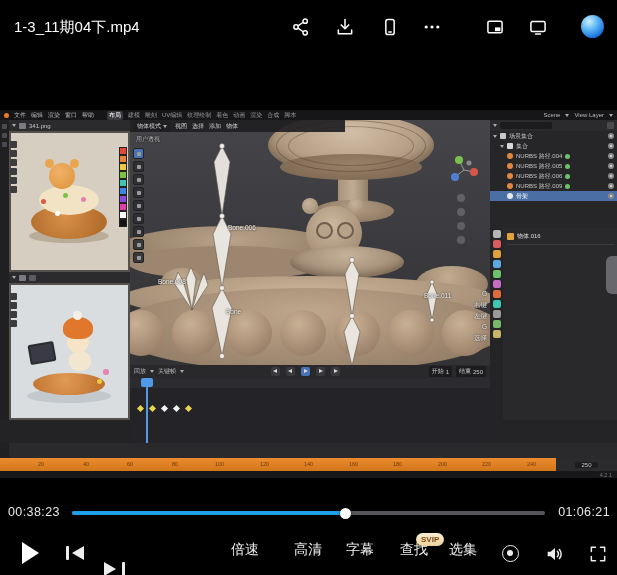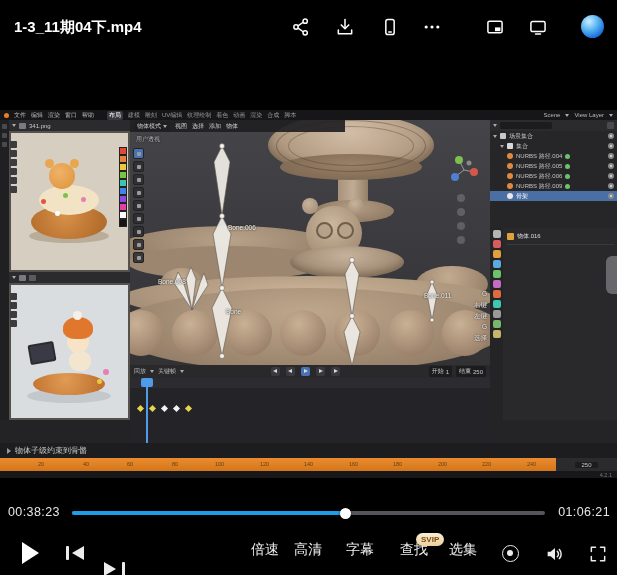--- a/index.html
+++ b/index.html
@@ -3,21 +3,21 @@
 <meta charset="utf-8">
 <style>
   html,body{margin:0;padding:0;background:#000;}
   *{box-sizing:border-box;}
   .stage{position:relative;width:617px;height:575px;background:#000;overflow:hidden;
          font-family:"Liberation Sans","DejaVu Sans",sans-serif;color:#eee;}
   .abs{position:absolute;}
   .nowrap{white-space:nowrap;}
   
   .titlebar{position:absolute;left:0;top:0;width:617px;height:55px;background:#000;}
-  .vtitle{position:absolute;left:14px;top:18px;font-size:15px;color:#fff;font-weight:700;}
+  .vtitle{position:absolute;left:14px;top:18px;font-size:15px;color:#fff;font-weight:400;}
   .tb-btn{position:absolute;top:16px;width:22px;height:22px;cursor:pointer;display:flex;align-items:center;justify-content:center;}
   .avatar{position:absolute;top:15px;width:23px;height:23px;border-radius:50%;
           background:radial-gradient(circle at 35% 28%,#cdeeff 0%,#57b4f2 40%,#1668d8 78%,#0a3f9e 100%);}
   
   .frame{position:absolute;left:0;top:110px;width:617px;height:368px;background:#2a2a2c;overflow:hidden;}
   .bl-topbar{position:absolute;left:0;top:0;width:617px;height:10px;background:#161618;display:flex;align-items:center;gap:5px;padding:0 4px;font-size:6px;color:#b8b8b8;}
   .bl-topbar .tab{color:#9a9a9a;}
   .bl-topbar .tab.active{color:#fff;background:#3a3a3e;border-radius:2px;padding:0 2px;}
   .panelhead{background:#2b2b2e;display:flex;align-items:center;gap:3px;padding:0 3px;font-size:6px;color:#c8c8c8;}
   .chev{width:0;height:0;border-left:2.5px solid transparent;border-right:2.5px solid transparent;border-top:3.5px solid #aaa;}
@@ -438,24 +438,20 @@
       </div>
       <div class="abs" style="left:17px;top:4px;display:flex;align-items:center;gap:3px;font-size:6px;color:#ddd;">
         <span style="width:7px;height:7px;background:#e0a13d;border-radius:1px;"></span>
         <span class="nowrap">物体.016</span>
       </div>
       <div class="abs" style="left:17px;top:16px;right:3px;height:1px;background:#3a3a3e;"></div>
     </div>
 
     <div class="abs" style="left:490px;top:310px;width:127px;height:23px;background:#242427;"></div>
 
-    <div class="abs" style="left:0;top:333px;width:617px;height:15px;background:#1d1d1f;display:flex;align-items:center;gap:4px;padding:0 7px;">
-      <span class="caret-r"></span>
-      <span class="nowrap" style="font-size:8px;color:#c8c8c8;">物体子级约束到骨骼</span>
-    </div>
 
     <div class="abs" style="left:0;top:348px;width:556px;height:13px;background:linear-gradient(#ea8c2e,#d3761a);">
       <span class="tick" style="left:38px;">20</span>
       <span class="tick" style="left:83px;">40</span>
       <span class="tick" style="left:127px;">60</span>
       <span class="tick" style="left:172px;">80</span>
       <span class="tick" style="left:215px;">100</span>
       <span class="tick" style="left:260px;">120</span>
       <span class="tick" style="left:304px;">140</span>
       <span class="tick" style="left:349px;">160</span>
@@ -489,21 +485,21 @@
     </div>
   <div class="cbtn skip" style="left:66px;top:545px;">
     <span class="bar" style="left:0;"></span>
     <span class="tri" style="left:6px;border-right:12px solid #ececec;"></span>
   </div>
   <div class="cbtn skip" style="left:104px;top:545px;">
     <span class="tri" style="left:0;border-left:12px solid #ececec;"></span>
     <span class="bar" style="right:0;"></span>
   </div>
 
-  <div class="zh-btn nowrap" style="left:251px;">倍速</div>
+  <div class="zh-btn nowrap" style="left:231px;">倍速</div>
   <div class="zh-btn nowrap" style="left:294px;">高清</div>
   <div class="zh-btn nowrap" style="left:346px;">字幕</div>
   <div class="zh-btn nowrap" style="left:400px;">查找</div>
   <div class="zh-btn nowrap" style="left:449px;">选集</div>
   <div class="svip nowrap">SVIP</div>
 
   <div class="cbtn" style="left:502px;top:545px;">
       <div class="rec"></div>
     </div>
   <div class="cbtn" style="left:544px;top:543px;">

